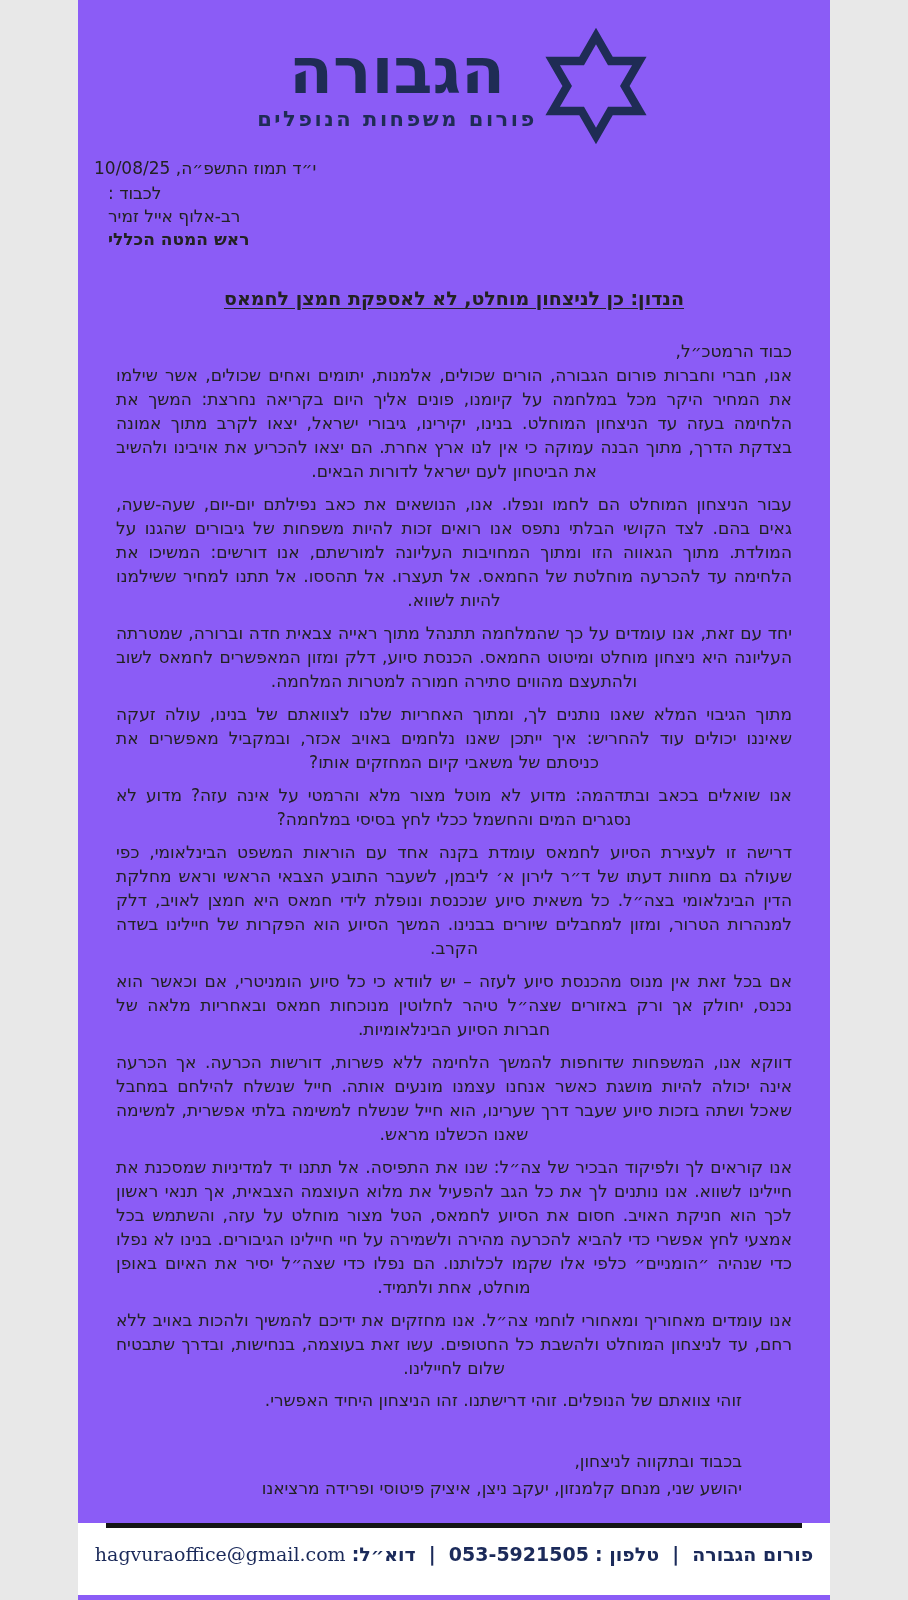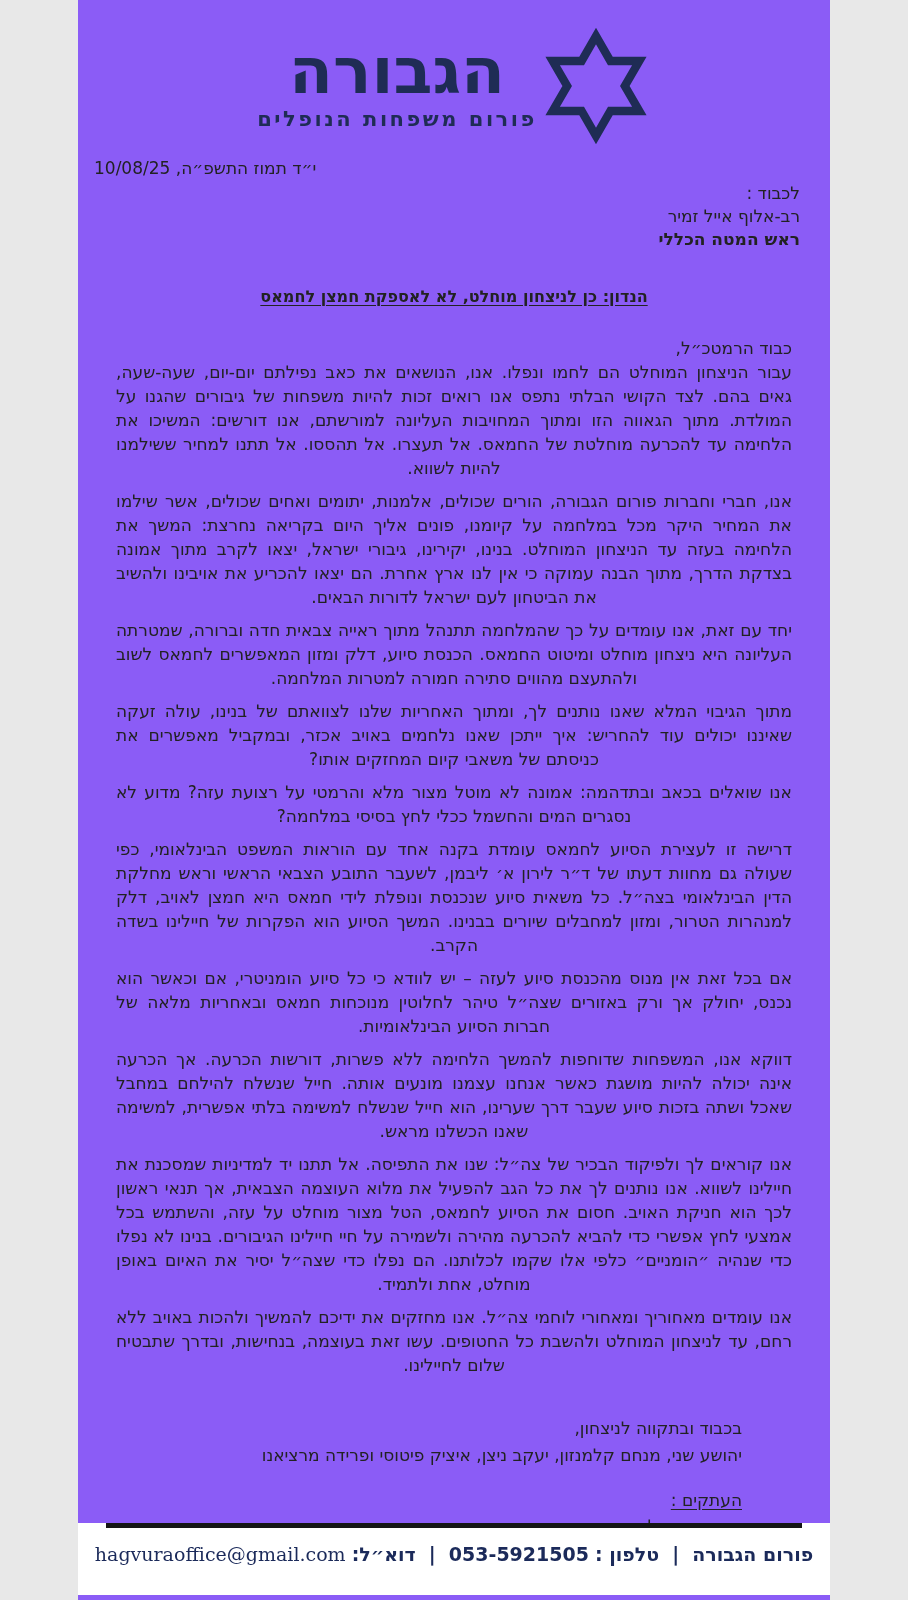--- a/index.html
+++ b/index.html
@@ -8,23 +8,23 @@
     font-family:"DejaVu Sans",sans-serif;color:#222;margin:0 auto;
   }
   
   .header{display:flex;justify-content:center;align-items:center;direction:rtl;padding-top:24px;gap:4px;}
   .logo-star svg{display:block;}
   .logo-text{display:flex;flex-direction:column;align-items:center;}
   .logo-title{font-size:64px;font-weight:bold;color:#1f2c55;line-height:0.95;}
   .logo-subtitle{font-size:21px;font-weight:bold;color:#1f2c55;margin-top:5px;letter-spacing:2.5px;}
   
   .date-line{direction:rtl;text-align:left;font-size:17px;padding:10px 16px 0;}
-  .recipient{direction:rtl;text-align:right;padding:4px 30px 0;font-size:17px;line-height:23px;}
+  .recipient{direction:rtl;text-align:left;padding:4px 30px 0;font-size:17px;line-height:23px;}
   .recipient-role{font-weight:bold;}
-  .subject{margin-top:36px;text-align:center;direction:rtl;font-weight:bold;font-size:16px;
+  .subject{margin-top:36px;text-align:center;direction:rtl;font-weight:bold;font-size:19px;
            text-decoration:underline;text-underline-offset:3px;}
   
   .body-text{direction:rtl;padding:30px 38px 0;font-size:17px;line-height:24px;}
   .opening{margin:0;text-align:right;}
   .para{margin:0 0 9px;text-align:justify;text-align-last:center;}
   .closing-line{direction:rtl;text-align:right;padding:0 88px 0 30px;font-size:17px;margin-top:10px;}
   
   .signature{direction:rtl;padding:0 88px 0 30px;font-size:17px;line-height:27px;margin-top:38px;}
   .sig-role{font-weight:bold;}
   .copies{direction:rtl;text-align:right;padding:0 88px 0 30px;font-size:17px;line-height:26px;margin-top:18px;}
@@ -59,32 +59,33 @@
   <div class="recipient">
     <div>לכבוד :</div>
     <div>רב-אלוף אייל זמיר</div>
     <div class="recipient-role">ראש המטה הכללי</div>
   </div>
 
   <div class="subject">הנדון: כן לניצחון מוחלט, לא לאספקת חמצן לחמאס</div>
 
   <div class="body-text">
     <p class="opening">כבוד הרמטכ״ל,</p>
+    <p class="para">אנו, חברי וחברות פורום הגבורה, הורים שכולים, אלמנות, יתומים ואחים שכולים, אשר שילמו את המחיר היקר מכל במלחמה על קיומנו, פונים אליך היום בקריאה נחרצת: המשך את הלחימה בעזה עד הניצחון המוחלט. בנינו, יקירינו, גיבורי ישראל, יצאו לקרב מתוך אמונה בצדקת הדרך, מתוך הבנה עמוקה כי אין לנו ארץ אחרת. הם יצאו להכריע את אויבינו ולהשיב את הביטחון לעם ישראל לדורות הבאים.</p>
     <p class="para">עבור הניצחון המוחלט הם לחמו ונפלו. אנו, הנושאים את כאב נפילתם יום-יום, שעה-שעה, גאים בהם. לצד הקושי הבלתי נתפס אנו רואים זכות להיות משפחות של גיבורים שהגנו על המולדת. מתוך הגאווה הזו ומתוך המחויבות העליונה למורשתם, אנו דורשים: המשיכו את הלחימה עד להכרעה מוחלטת של החמאס. אל תעצרו. אל תהססו. אל תתנו למחיר ששילמנו להיות לשווא.</p>
-    <p class="para">אנו, חברי וחברות פורום הגבורה, הורים שכולים, אלמנות, יתומים ואחים שכולים, אשר שילמו את המחיר היקר מכל במלחמה על קיומנו, פונים אליך היום בקריאה נחרצת: המשך את הלחימה בעזה עד הניצחון המוחלט. בנינו, יקירינו, גיבורי ישראל, יצאו לקרב מתוך אמונה בצדקת הדרך, מתוך הבנה עמוקה כי אין לנו ארץ אחרת. הם יצאו להכריע את אויבינו ולהשיב את הביטחון לעם ישראל לדורות הבאים.</p>
     <p class="para">יחד עם זאת, אנו עומדים על כך שהמלחמה תתנהל מתוך ראייה צבאית חדה וברורה, שמטרתה העליונה היא ניצחון מוחלט ומיטוט החמאס. הכנסת סיוע, דלק ומזון המאפשרים לחמאס לשוב ולהתעצם מהווים סתירה חמורה למטרות המלחמה.</p>
     <p class="para">מתוך הגיבוי המלא שאנו נותנים לך, ומתוך האחריות שלנו לצוואתם של בנינו, עולה זעקה שאיננו יכולים עוד להחריש: איך ייתכן שאנו נלחמים באויב אכזר, ובמקביל מאפשרים את כניסתם של משאבי קיום המחזקים אותו?</p>
-    <p class="para">אנו שואלים בכאב ובתדהמה: אמונה לא מוטל מצור מלא והרמטי על רצועת עזה? מדוע לא נסגרים המים והחשמל ככלי לחץ בסיסי במלחמה?</p>
+    <p class="para">אנו שואלים בכאב ובתדהמה: מדוע לא מוטל מצור מלא והרמטי על אינה עזה? מדוע לא נסגרים המים והחשמל ככלי לחץ בסיסי במלחמה?</p>
     <p class="para">דרישה זו לעצירת הסיוע לחמאס עומדת בקנה אחד עם הוראות המשפט הבינלאומי, כפי שעולה גם מחוות דעתו של ד״ר לירון א׳ ליבמן, לשעבר התובע הצבאי הראשי וראש מחלקת הדין הבינלאומי בצה״ל. כל משאית סיוע שנכנסת ונופלת לידי חמאס היא חמצן לאויב, דלק למנהרות הטרור, ומזון למחבלים שיורים בבנינו. המשך הסיוע הוא הפקרות של חיילינו בשדה הקרב.</p>
     <p class="para">אם בכל זאת אין מנוס מהכנסת סיוע לעזה – יש לוודא כי כל סיוע הומניטרי, אם וכאשר הוא נכנס, יחולק אך ורק באזורים שצה״ל טיהר לחלוטין מנוכחות חמאס ובאחריות מלאה של חברות הסיוע הבינלאומיות.</p>
     <p class="para">דווקא אנו, המשפחות שדוחפות להמשך הלחימה ללא פשרות, דורשות הכרעה. אך הכרעה אינה יכולה להיות מושגת כאשר אנחנו עצמנו מונעים אותה. חייל שנשלח להילחם במחבל שאכל ושתה בזכות סיוע שעבר דרך שערינו, הוא חייל שנשלח למשימה בלתי אפשרית, למשימה שאנו הכשלנו מראש.</p>
     <p class="para">אנו קוראים לך ולפיקוד הבכיר של צה״ל: שנו את התפיסה. אל תתנו יד למדיניות שמסכנת את חיילינו לשווא. אנו נותנים לך את כל הגב להפעיל את מלוא העוצמה הצבאית, אך תנאי ראשון לכך הוא חניקת האויב. חסום את הסיוע לחמאס, הטל מצור מוחלט על עזה, והשתמש בכל אמצעי לחץ אפשרי כדי להביא להכרעה מהירה ולשמירה על חיי חיילינו הגיבורים. בנינו לא נפלו כדי שנהיה ״הומניים״ כלפי אלו שקמו לכלותנו. הם נפלו כדי שצה״ל יסיר את האיום באופן מוחלט, אחת ולתמיד.</p>
     <p class="para">אנו עומדים מאחוריך ומאחורי לוחמי צה״ל. אנו מחזקים את ידיכם להמשיך ולהכות באויב ללא רחם, עד לניצחון המוחלט ולהשבת כל החטופים. עשו זאת בעוצמה, בנחישות, ובדרך שתבטיח שלום לחיילינו.</p>
   </div>
 
+  <div class="closing-line">זוהי צוואתם של הנופלים. זוהי דרישתנו. זהו הניצחון היחיד האפשרי.</div>
 
   <div class="signature">
     <div>בכבוד ובתקווה לניצחון,</div>
     <div>יהושע שני, מנחם קלמנזון, יעקב ניצן, איציק פיטוסי ופרידה מרציאנו</div>
   </div>
 
   <div class="copies">
     <div class="copies-heading">העתקים :</div>
     <div>ראש הממשלה</div>
     <div>שר הביטחון</div>

